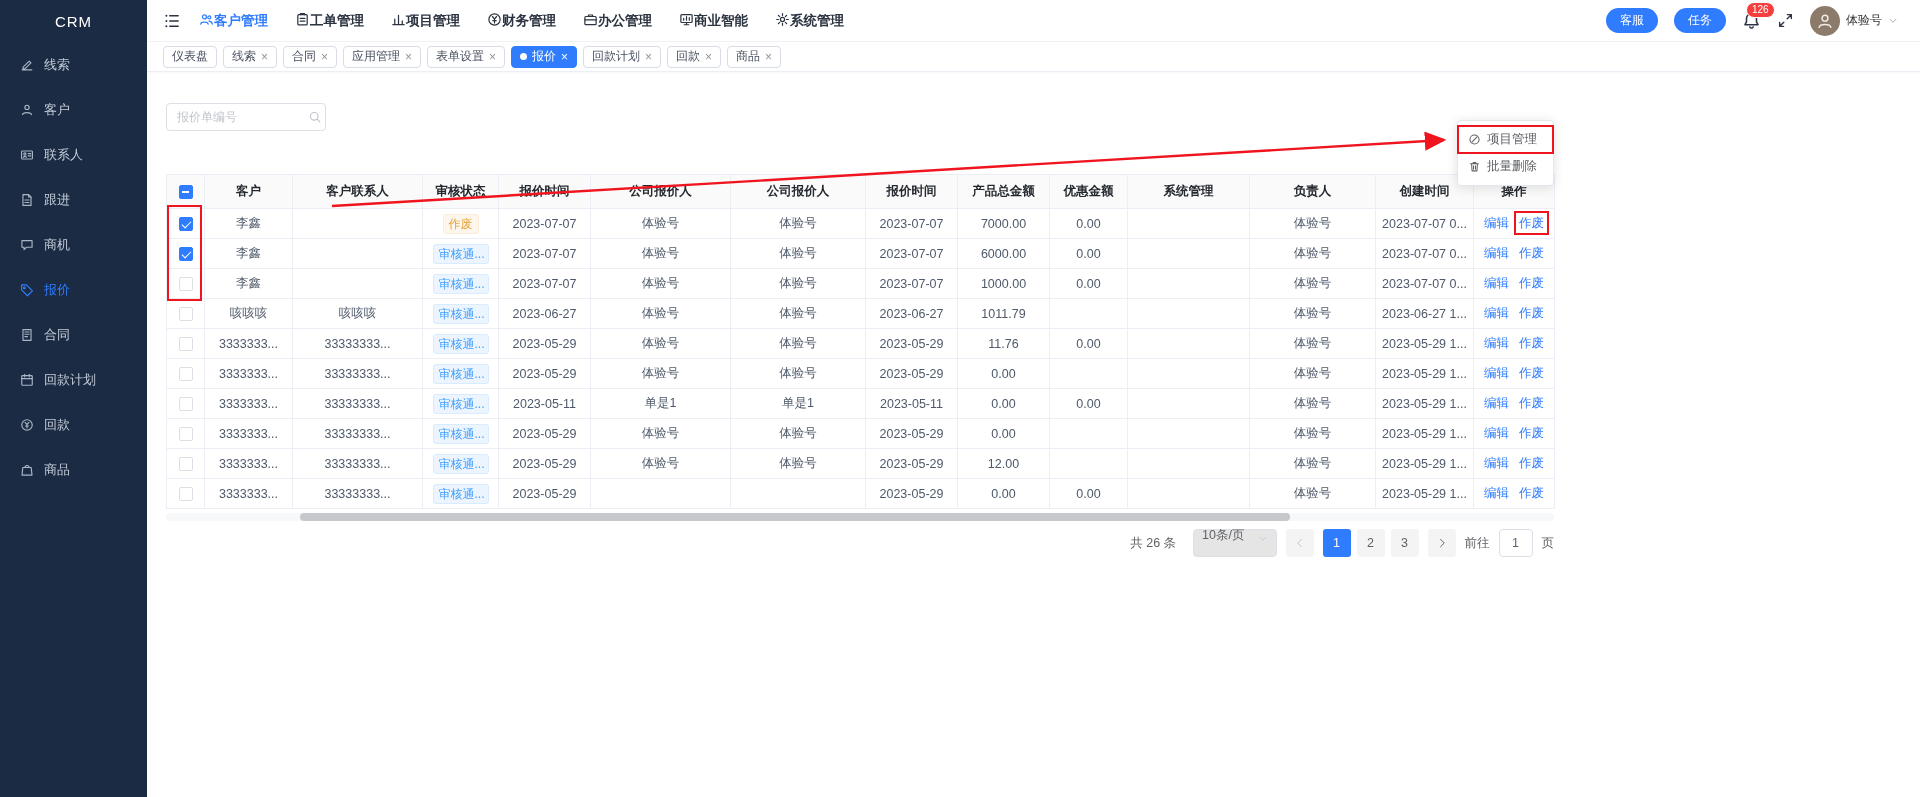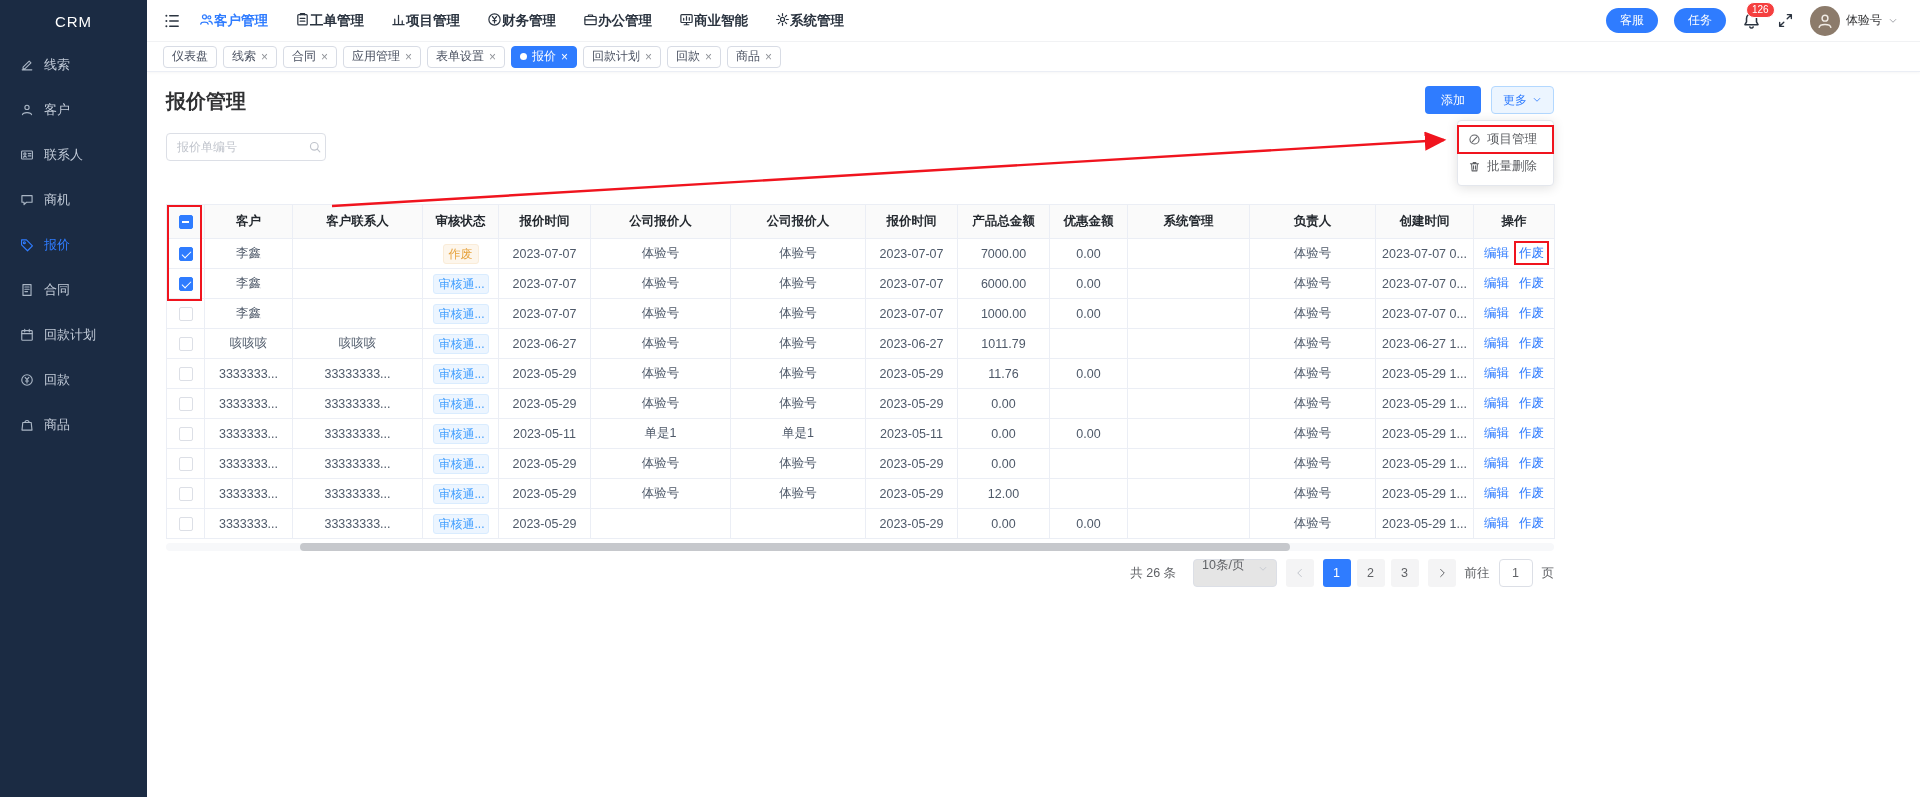--- a/index.html
+++ b/index.html
@@ -127,20 +127,29 @@
             <rect x="1.8" y="3.4" width="12.4" height="9.2" rx="1"></rect>
             <circle cx="5.6" cy="6.8" r="1.3"></circle>
             <path d="M4 10.6c.3-1.3 3-1.3 3.2 0M9.4 6.4h3M9.4 9h3"></path>
           </svg>
         </span>
         <span>联系人</span>
       </div>
       <div class="side-item">
         <span class="icon">
           <svg viewBox="0 0 16 16" fill="none" stroke="currentColor" stroke-width="1.3" stroke-linecap="round" stroke-linejoin="round">
+            <path d="M3.4 1.8h6.4l2.8 2.8v9.6H3.4z"></path>
+            <path d="M9.8 1.8v2.8h2.8M5.6 8h4.8M5.6 10.8h4.8"></path>
+          </svg>
+        </span>
+        <span>跟进</span>
+      </div>
+      <div class="side-item">
+        <span class="icon">
+          <svg viewBox="0 0 16 16" fill="none" stroke="currentColor" stroke-width="1.3" stroke-linecap="round" stroke-linejoin="round">
             <path d="M2.2 3h11.6v7.6H7.4l-2.8 2.6v-2.6H2.2z"></path>
           </svg>
         </span>
         <span>商机</span>
       </div>
       <div class="side-item active">
         <span class="icon">
           <svg viewBox="0 0 16 16" fill="none" stroke="currentColor" stroke-width="1.3" stroke-linecap="round" stroke-linejoin="round">
             <path d="M1.8 2.2h5.6l6.8 6.8-5.6 5.6-6.8-6.8z"></path>
             <circle cx="5" cy="5.4" r="1.1"></circle>
@@ -333,34 +342,20 @@
         <span>回款</span>
         <span class="x">×</span>
       </div>
       <div class="tab">
         <span>商品</span>
         <span class="x">×</span>
       </div>
     </div>
 
   <div class="content">
-    <div class="page-head">
-      <h1 class="page-title">报价管理</h1>
-      <div class="actions">
-        <button class="btn-primary">添加</button>
-        <button class="btn-plain">
-          <span>更多</span>
-          <span class="icon">
-              <svg viewBox="0 0 16 16" fill="none" stroke="currentColor" stroke-width="1.3" stroke-linecap="round" stroke-linejoin="round">
-                <path d="M3.5 5.5L8 10l4.5-4.5"></path>
-              </svg>
-            </span>
-        </button>
-      </div>
-    </div>
 
     <div class="search-row">
       <div class="search-box">
         <input placeholder="报价单编号" style="">
         <span class="icon search-ic">
             <svg viewBox="0 0 16 16" fill="none" stroke="currentColor" stroke-width="1.3" stroke-linecap="round" stroke-linejoin="round">
               <circle cx="7.2" cy="7.2" r="4.4"></circle>
               <path d="M10.5 10.5l3 3"></path>
             </svg>
           </span>

